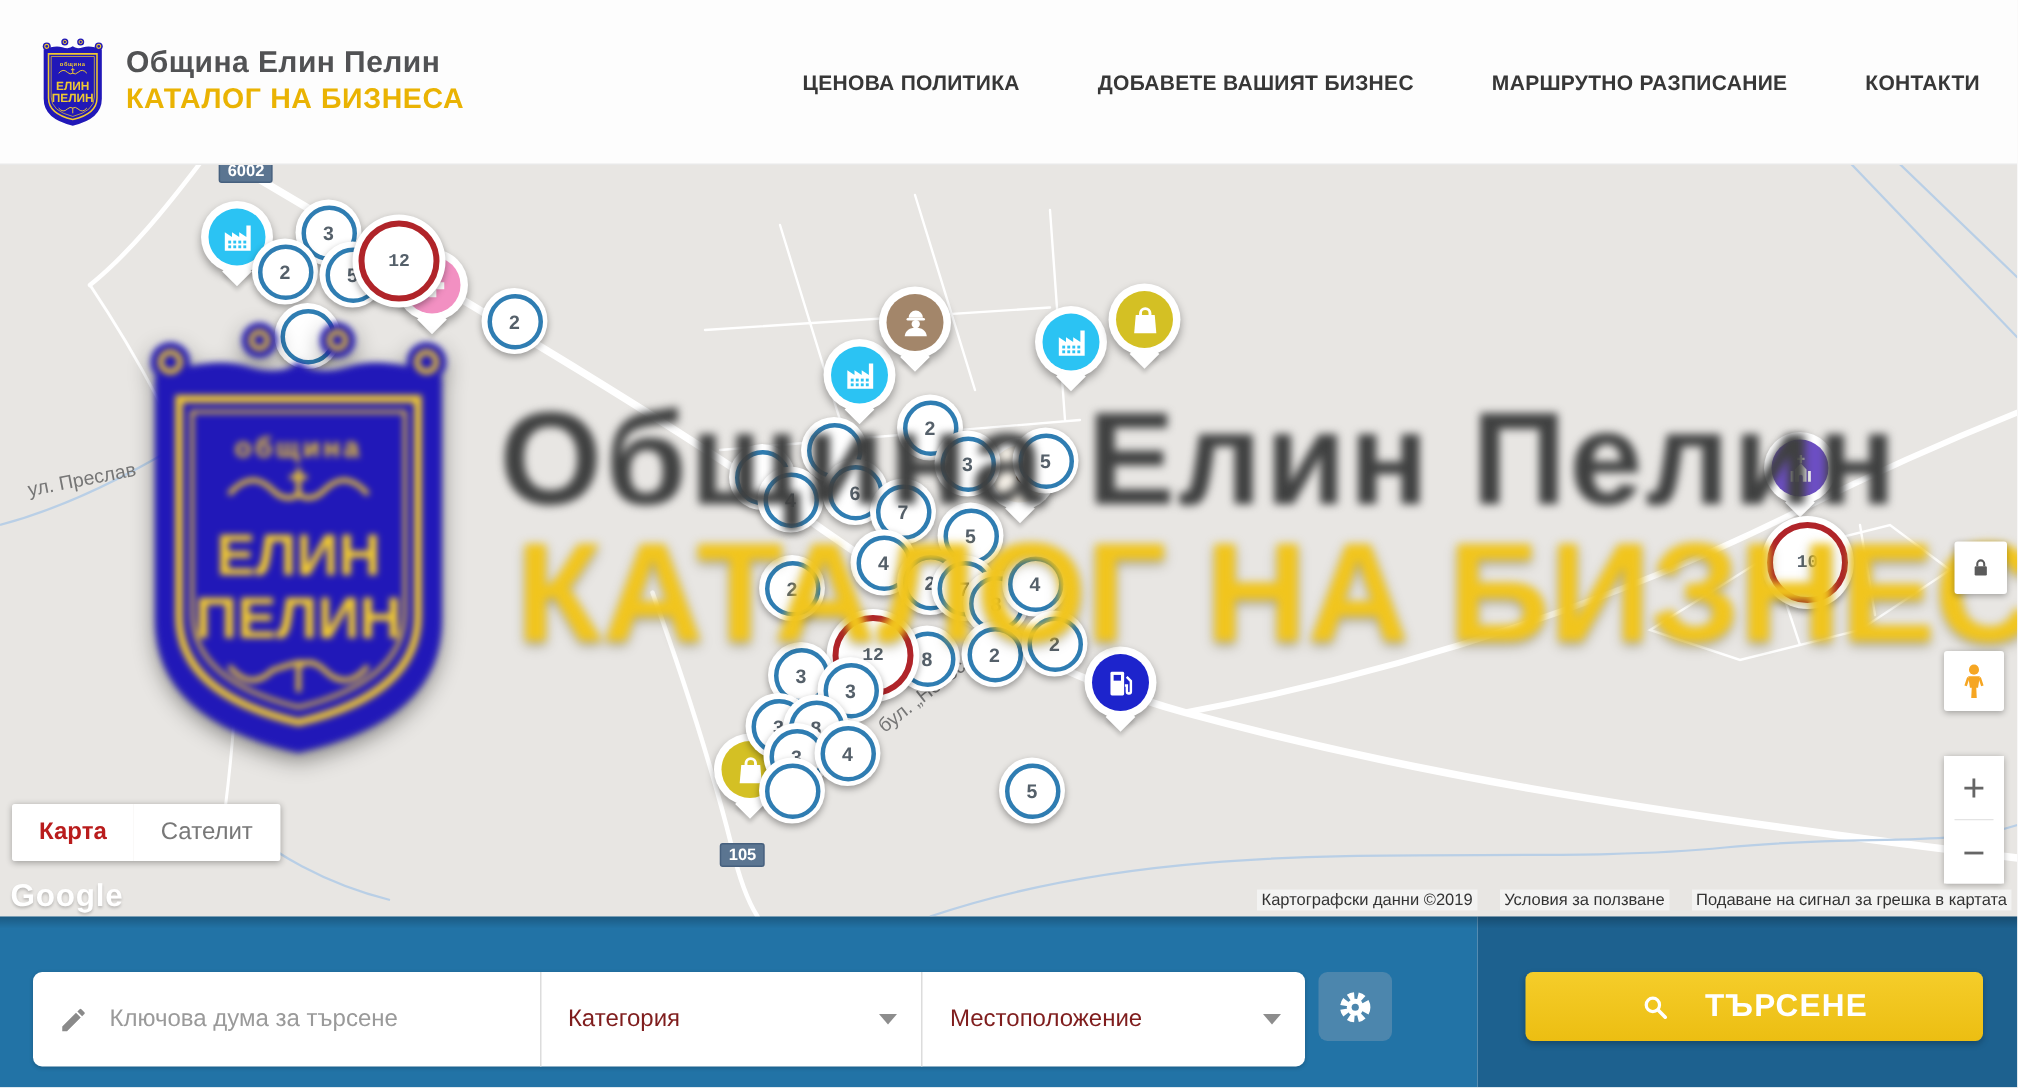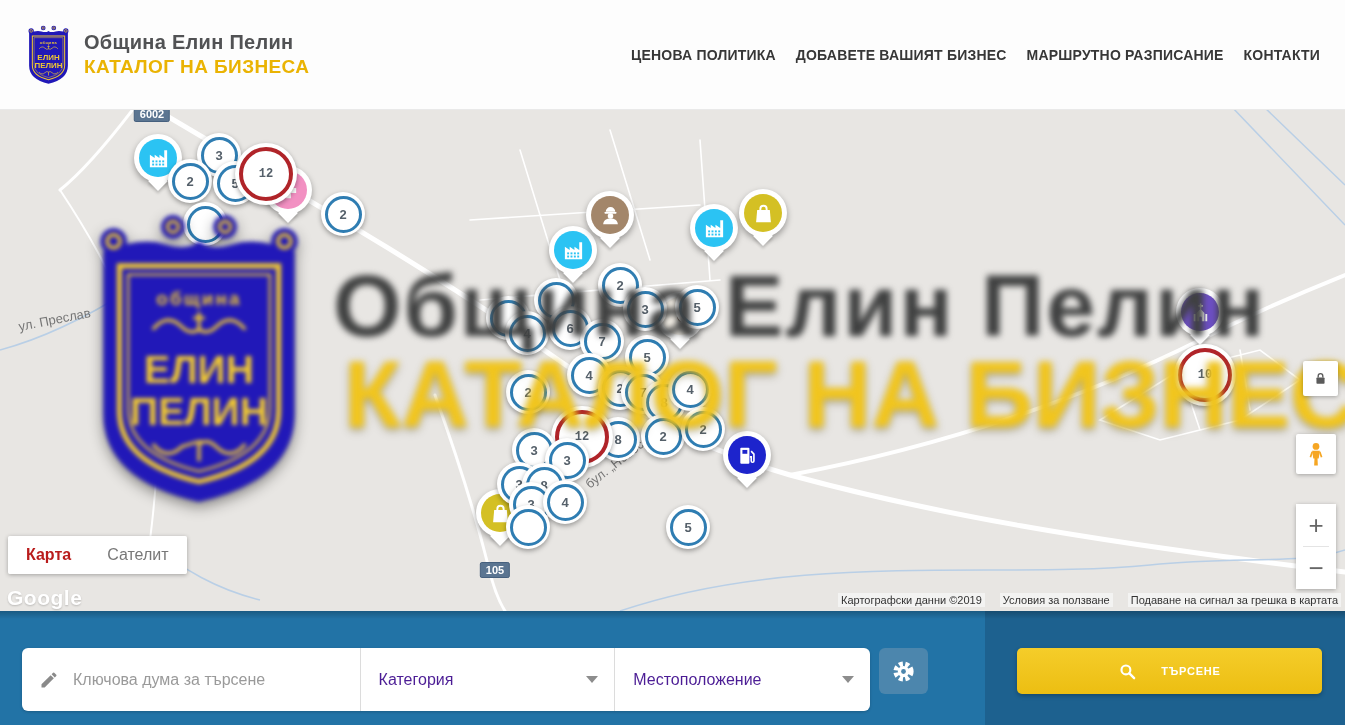--- a/index.html
+++ b/index.html
@@ -7,21 +7,21 @@
         font-family:"Liberation Sans",sans-serif;}
 
   
   .header{position:absolute;top:0;left:0;width:1345px;height:110px;background:#fdfdfd;
           border-bottom:1px solid #e9e9e9;display:flex;align-items:center;
           justify-content:space-between;box-sizing:border-box;padding:0 25px;z-index:50;}
   .brand{display:flex;align-items:center;gap:12px;cursor:pointer;}
   .crest-sm{width:47px;height:62px;}
   .brand-title{font-size:20px;font-weight:bold;color:#515254;letter-spacing:.3px;}
   .brand-sub{font-size:19px;font-weight:bold;color:#eab303;letter-spacing:.4px;margin-top:2px;}
-  .nav{display:flex;gap:20px;align-items:flex-start;}
+  .nav{display:flex;gap:52px;align-items:flex-start;}
   .nav-item{font-size:14px;font-weight:bold;color:#373737;text-decoration:none;cursor:pointer;
             letter-spacing:.2px;white-space:nowrap;}
 
   
   .map{position:absolute;top:110px;left:0;width:1345px;height:501px;background:#e8e6e3;overflow:hidden;}
   .roads{position:absolute;left:0;top:0;z-index:1;}
   .road-badge{position:absolute;transform:translate(-50%,-50%);background:#5b7591;
               border:1px solid #46607e;color:#fff;font-size:11px;font-weight:bold;
               padding:1px 5px;border-radius:2px;z-index:3;}
   .street-label{position:absolute;color:#767676;font-size:13px;z-index:2;white-space:nowrap;}
@@ -90,29 +90,29 @@
              border-radius:6px;display:flex;align-items:stretch;z-index:5;box-shadow:0 1px 3px rgba(0,0,0,.2);}
   .field{display:flex;align-items:center;}
   .field.keyword{width:338px;}
   .field.keyword svg{width:20px;height:20px;margin:0 12px 0 17px;flex:none;}
   .field.keyword input{border:none;outline:none;font-family:"Liberation Sans",sans-serif;
                        font-size:16px;color:#333;width:100%;background:transparent;}
   .field.keyword input::placeholder{color:#9a9a9a;}
   .field.select{border-left:1px solid #dcdcdc;justify-content:space-between;cursor:pointer;}
   .field.cat{width:254px;}
   .field.loc{width:255px;}
-  .sel-label{font-size:16px;color:#4c1d95;padding-left:18px;}
+  .sel-label{font-size:16px;color:#7f1d1d;padding-left:18px;}
   .chev{width:0;height:0;border-left:6px solid transparent;border-right:6px solid transparent;
         border-top:7px solid #8d8d8d;margin-right:16px;}
   .gear-btn{position:absolute;left:879px;top:37px;width:49px;height:46px;background:#4c86ad;border:none;
             border-radius:6px;cursor:pointer;z-index:5;display:flex;align-items:center;justify-content:center;}
   .gear-btn svg{width:25px;height:25px;}
   .search-btn{position:absolute;left:1017px;top:37px;width:305px;height:46px;border:none;border-radius:5px;
               background:linear-gradient(#f5cd2a,#ecbe12);color:#fff;font-family:"Liberation Sans",sans-serif;
-              font-size:11px;font-weight:bold;letter-spacing:.8px;cursor:pointer;z-index:5;
+              font-size:21px;font-weight:bold;letter-spacing:.8px;cursor:pointer;z-index:5;
               display:flex;align-items:center;justify-content:center;gap:24px;
               box-shadow:0 2px 4px rgba(0,0,0,.25);}
   .search-btn svg{width:19px;height:19px;}
 
   .crest-text{font-family:"Liberation Sans",sans-serif;font-weight:bold;fill:#efc832;}
 </style>
 </head>
 <body>
 
 <svg width="0" height="0" style="position:absolute" aria-hidden="true">
@@ -233,21 +233,21 @@
         <path stroke-width="1.6" d="M1100,310 L1180,260 L1260,240 L1300,270 L1240,310 L1160,330 Z M1180,260 L1200,320 M1240,240 L1250,300"></path>
       </g>
       <g stroke="#b9cfe6" fill="none" stroke-width="1.5">
         <path d="M0,240 C45,228 90,205 130,180"></path>
         <path d="M1230,-5 L1345,115 M1262,-5 L1345,75"></path>
         <path d="M620,501 C800,440 1000,470 1150,455 C1240,446 1300,455 1345,440"></path>
         <path d="M150,430 C180,460 220,480 260,490"></path>
       </g>
     </svg>
 
-    <div class="road-badge" style="left:152px;top:4px;" data-interactable="false">6002</div>
+    <div class="road-badge" style="left:164px;top:4px;" data-interactable="false">6002</div>
     <div class="road-badge" style="left:495px;top:460px;" data-interactable="false">105</div>
 
     <div class="street-label" style="left:18px;top:202px;transform:rotate(-11deg);" data-interactable="false">ул. Преслав</div>
     <div class="street-label" style="left:578px;top:342px;transform:rotate(-38deg);" data-interactable="false">бул. „Новосел</div>
 
     <div id="markers" data-interactable="false">
         <div class="pin" data-interactable="true" style="left: 158px; top: 48px;">
           <div class="pin-circ" style="background:#2bc3f3;color:#2bc3f3">
             <svg viewBox="0 0 24 24" data-interactable="false">
               <use href="#i-factory"></use>

